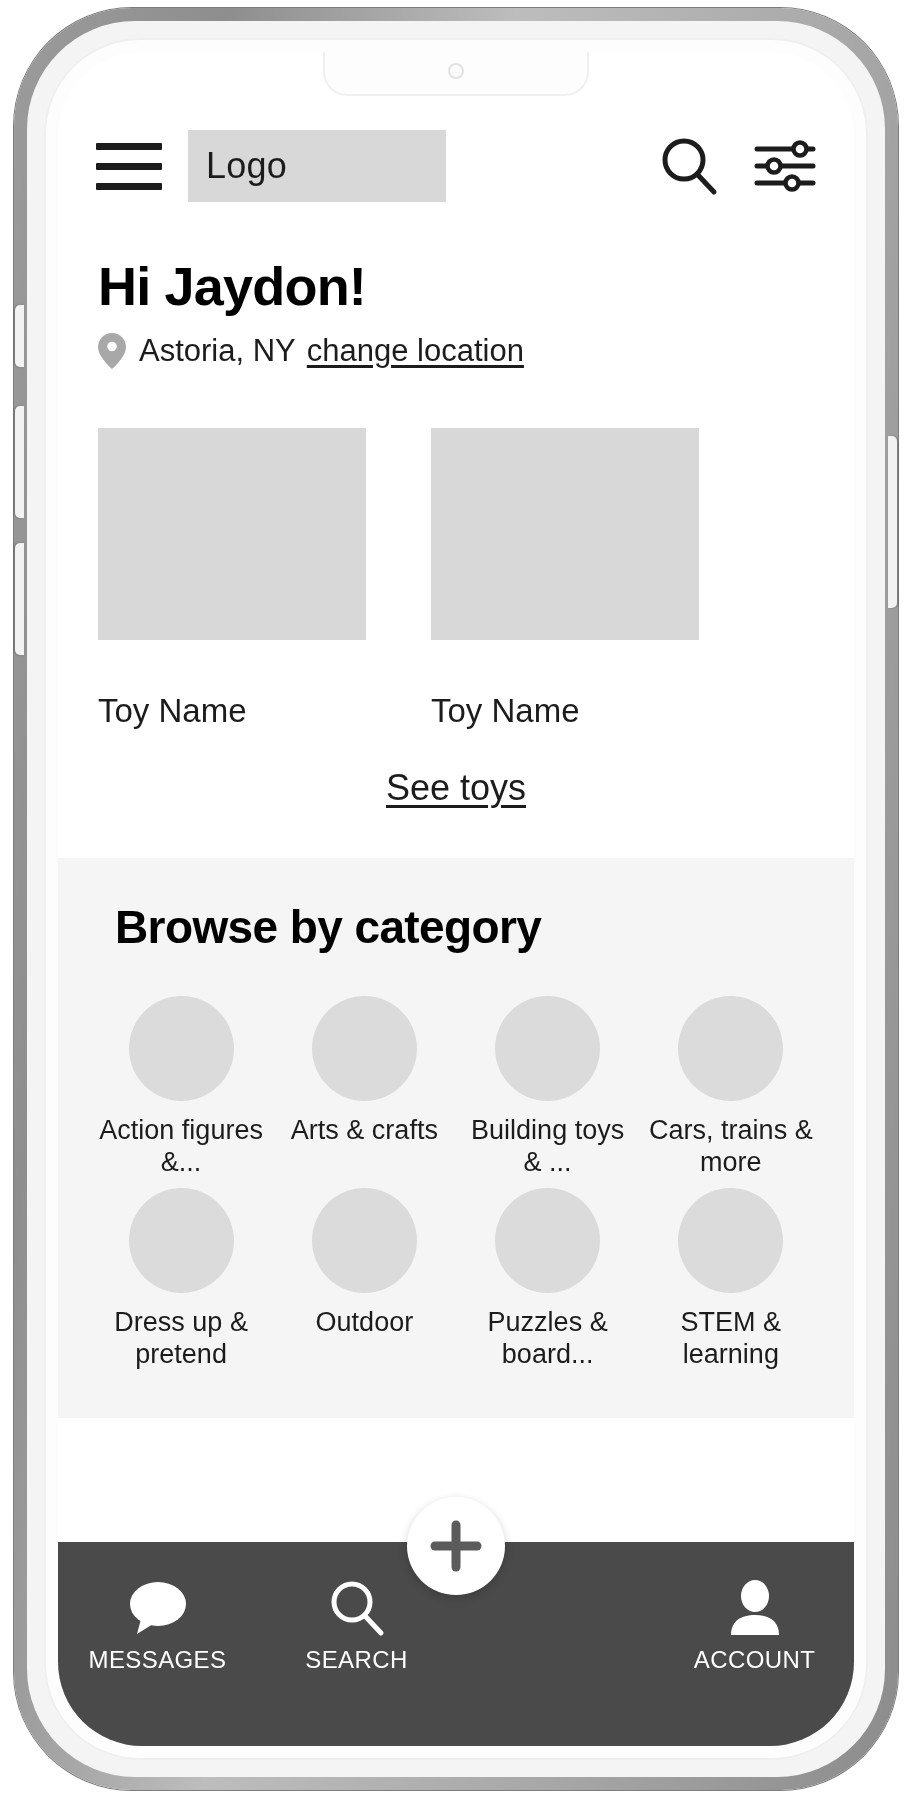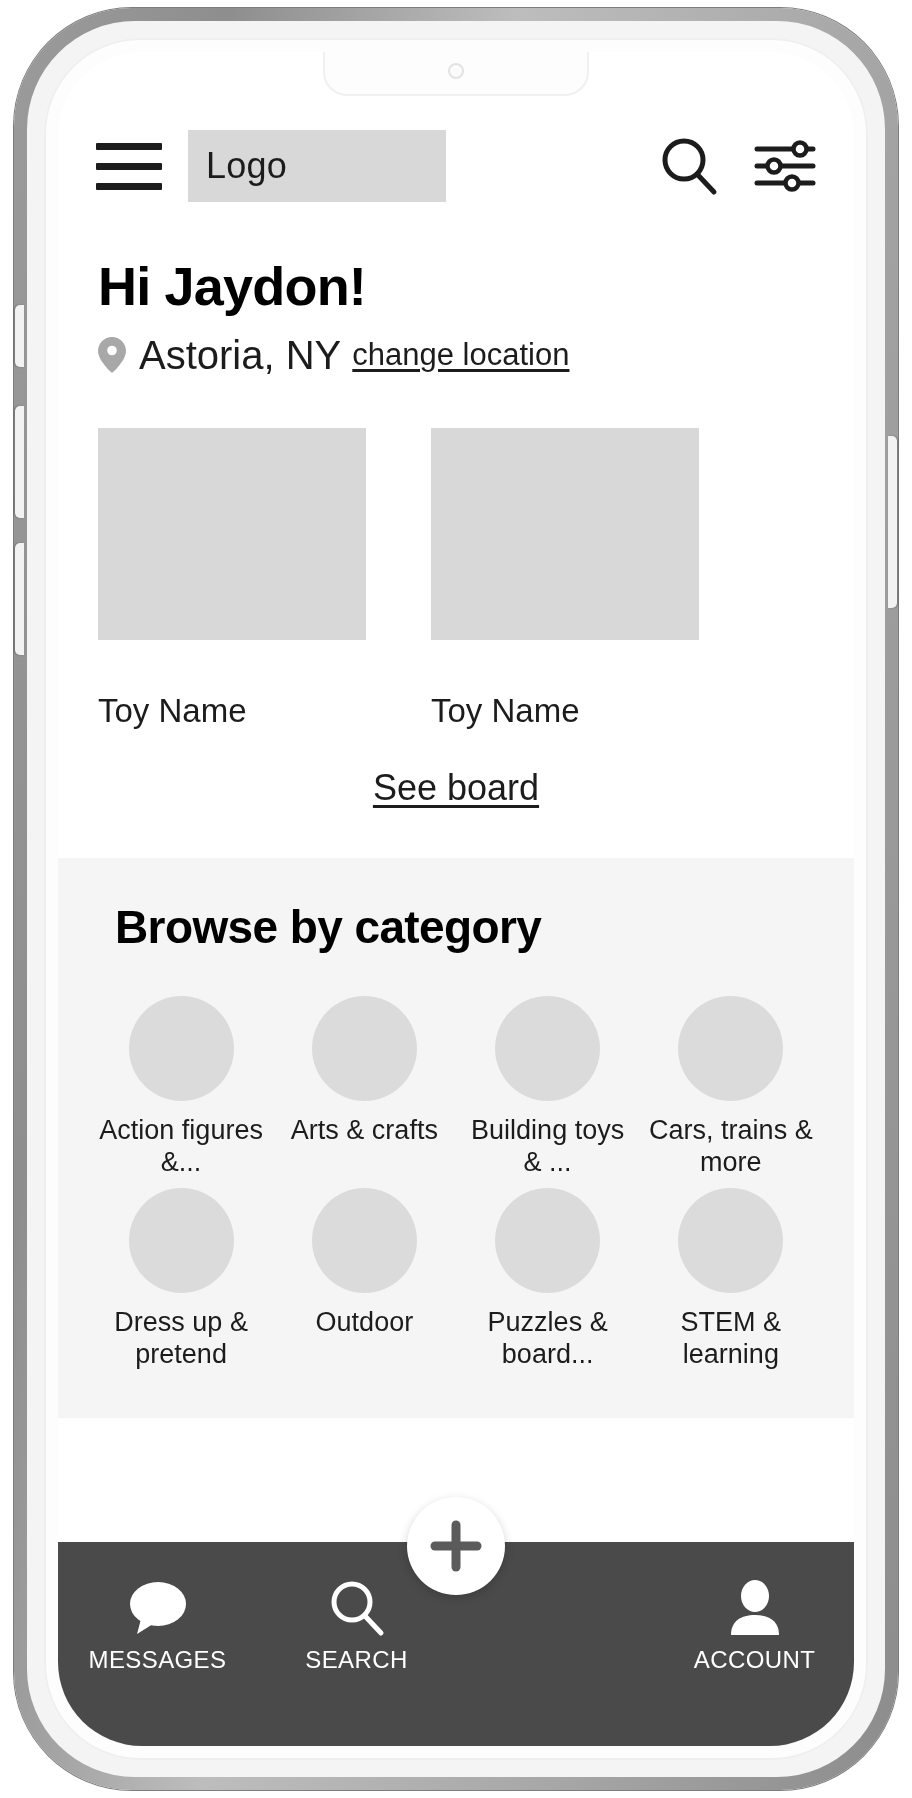--- a/index.html
+++ b/index.html
@@ -218,21 +218,21 @@
     align-items: center;
     gap: 0;
   }
   .pin-icon {
     width: 28px;
     height: 36px;
     flex: none;
     margin-right: 13px;
   }
   .location-text {
-    font-size: 40px;
+    font-size: 31px;
     color: #1c1c1c;
     text-align: center;
   }
   .change-location {
     font-size: 31px;
     color: #1c1c1c;
     text-decoration: underline;
     text-underline-offset: 4px;
     margin-left: 11px;
     cursor: pointer;
@@ -447,21 +447,21 @@
         <div class="toy-thumb"></div>
         <div class="toy-label">Toy Name</div>
       </div>
       <div class="toy-card">
         <div class="toy-thumb"></div>
         <div class="toy-label">Toy Name</div>
       </div>
     </div>
 
     <div class="see-more-wrap">
-      <span class="see-more">See board</span>
+      <span class="see-more">See toys</span>
     </div>
 
     <div class="category-section">
       <div class="category-heading">Browse by category</div>
 
       <div class="category-grid">
         <div class="category-cell">
           <div class="category-circle"></div>
           <div class="category-label">Action figures &amp;...</div>
         </div>

